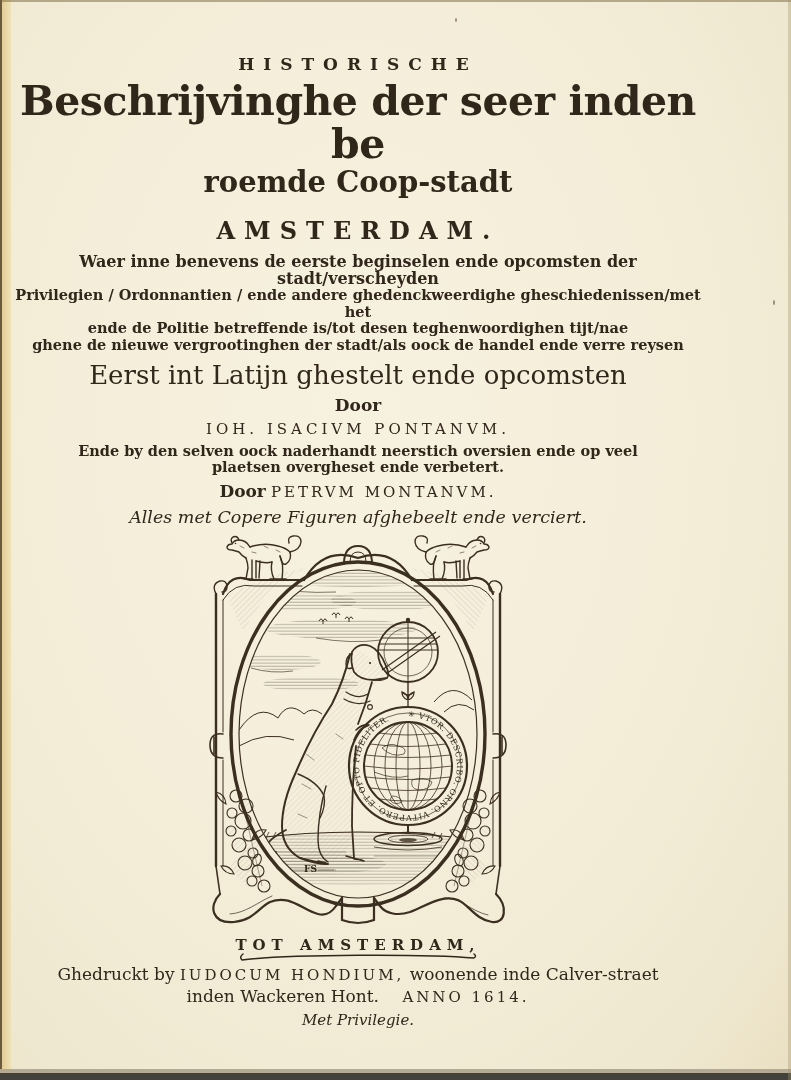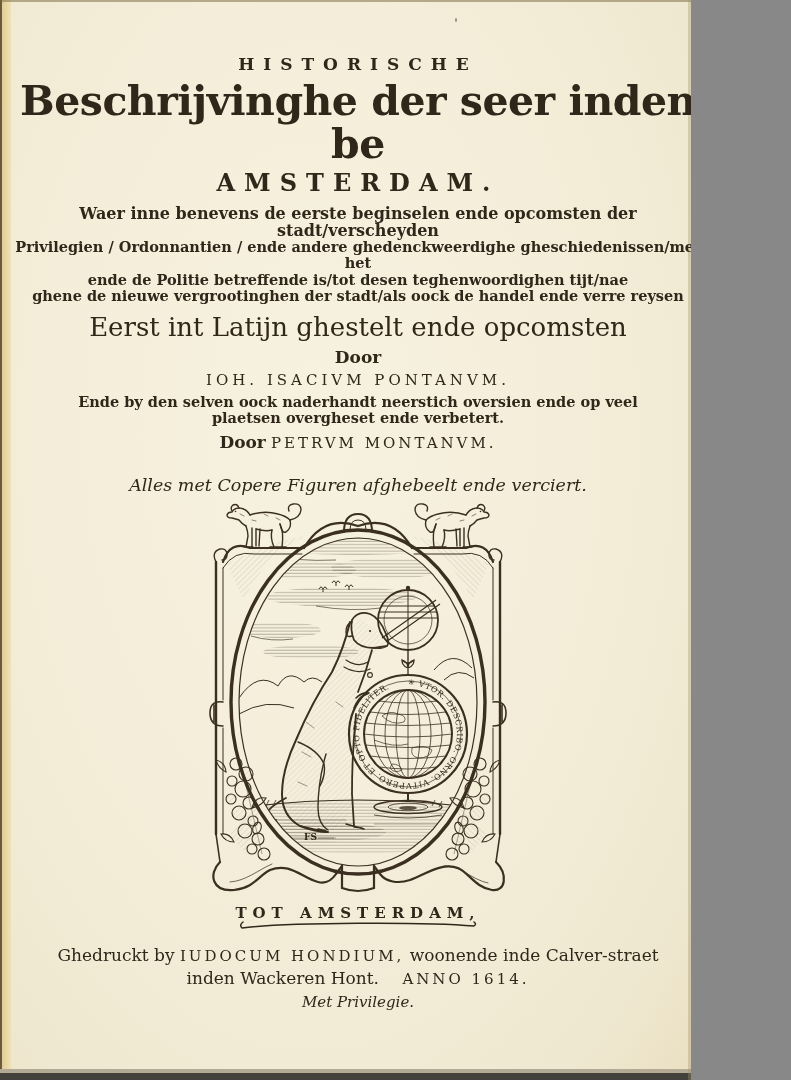--- a/index.html
+++ b/index.html
@@ -1,55 +1,55 @@
 <!DOCTYPE html>
 <html><head>
 <meta charset="utf-8">
 <style>
   html,body{margin:0;padding:0;background:#888;}
   .page{
-    position:relative;width:691px;height:1080px;overflow:hidden;
+    position:relative;width:791px;height:1080px;overflow:hidden;
     background:radial-gradient(ellipse at 45% 40%, #f7f1e0 0%, #f3edd8 55%, #efe8d0 85%, #eadfc2 100%);
     font-family:"DejaVu Serif", serif;color:#30261a;
   }
   .edge{position:absolute;}
   .edge-left-dark{left:0;top:0;width:2px;height:100%;background:#6a5a40;}
   .edge-left-tan{left:2px;top:0;width:9px;height:100%;background:linear-gradient(90deg,#e2cd94,#efe2b8);}
   .edge-top{left:0;top:0;width:100%;height:2px;background:rgba(120,100,60,.5);}
   .edge-bottom-light{left:0;bottom:7px;width:100%;height:4px;background:#b3aa95;}
   .edge-bottom-dark{left:0;bottom:0;width:100%;height:7px;background:#43413c;}
   .edge-right{right:0;top:0;width:3px;height:100%;background:rgba(160,145,105,.35);}
   .speck{position:absolute;background:#5a4a33;border-radius:50%;opacity:.6;}
 
   .content{position:absolute;left:8px;top:0;width:700px;text-align:center;}
 
   .kicker{margin-top:54px;font-size:17px;letter-spacing:9px;font-weight:bold;}
   .title1{margin-top:6px;font-size:41px;font-weight:bold;line-height:1.06;letter-spacing:-.5px;}
   .title2{margin-top:0px;font-size:29px;font-weight:bold;line-height:1.05;}
-  .city{margin-top:1px;font-size:24px;letter-spacing:9px;font-weight:bold;}
+  .city{margin-top:19px;font-size:24px;letter-spacing:9px;font-weight:bold;}
 
   .argument{margin-top:8px;font-weight:bold;}
   .argument .l1{font-size:16px;line-height:17px;}
   .argument .ln{font-size:14.5px;line-height:16.5px;}
 
   .latin{margin-top:8px;font-size:26px;line-height:1.15;}
   .byword{margin-top:5px;font-size:17px;font-weight:bold;line-height:1.1;}
   .author1{margin-top:5px;font-size:15px;letter-spacing:4px;line-height:1.2;}
   .revision{margin-top:5px;font-size:14.5px;font-weight:bold;line-height:16px;}
   .translation{margin-top:6px;font-size:16.5px;font-style:italic;line-height:1.2;}
   .byrow{margin-top:5px;line-height:1.3;}
   .byrow .bw{font-size:17px;font-weight:bold;}
   .byrow .nm{font-size:15px;letter-spacing:3px;text-align:center;}
-  .figures{margin-top:21px;font-size:17.5px;font-style:italic;line-height:1.25;}
+  .figures{margin-top:4px;font-size:17.5px;font-style:italic;line-height:1.25;}
 
   .emblem{display:block;margin:5px auto 0;}
 
   .place{margin-top:5px;font-size:15px;letter-spacing:6px;font-weight:bold;line-height:1.15;}
   .swash{display:block;margin:-2px auto 0;}
-  .printer{margin-top:15px;font-size:17px;line-height:1.25;}
+  .printer{margin-top:2px;font-size:17px;line-height:1.25;}
   .printer .nm{font-size:15px;letter-spacing:3px;}
   .address{margin-top:1px;font-size:17px;line-height:1.25;}
   .address .anno{font-size:15px;letter-spacing:3px;margin-left:18px;}
   .privilege{margin-top:4px;font-size:15px;font-style:italic;line-height:1.2;}
 </style>
 </head>
 <body>
 
 <div class="page">
   <div class="edge edge-left-dark"></div>
@@ -58,20 +58,21 @@
   <div class="edge edge-bottom-light"></div>
   <div class="edge edge-bottom-dark"></div>
   <div class="edge edge-right"></div>
   <div class="speck" style="left:455px;top:18px;width:2px;height:4px;"></div>
   <div class="speck" style="left:773px;top:300px;width:2px;height:5px;"></div>
 
   <div class="content">
 
     <div class="kicker">HISTORISCHE</div>
     <div class="title1">Beschrijvinghe der seer inden be</div>
+    <div class="title2">roemde Coop-stadt</div>
     <div class="city">AMSTERDAM.</div>
 
     <div class="argument">
       <div class="l1">Waer inne benevens de eerste beginselen ende opcomsten der stadt/verscheyden</div>
       <div class="ln">Privilegien / Ordonnantien / ende andere ghedenckweerdighe gheschiedenissen/met het</div>
       <div class="ln">ende de Politie betreffende is/tot desen teghenwoordighen tijt/nae</div>
       <div class="ln">ghene de nieuwe vergrootinghen der stadt/als oock de handel ende verre reysen</div>
     </div>
 
     <div class="latin">Eerst int Latijn ghestelt ende opcomsten</div>

